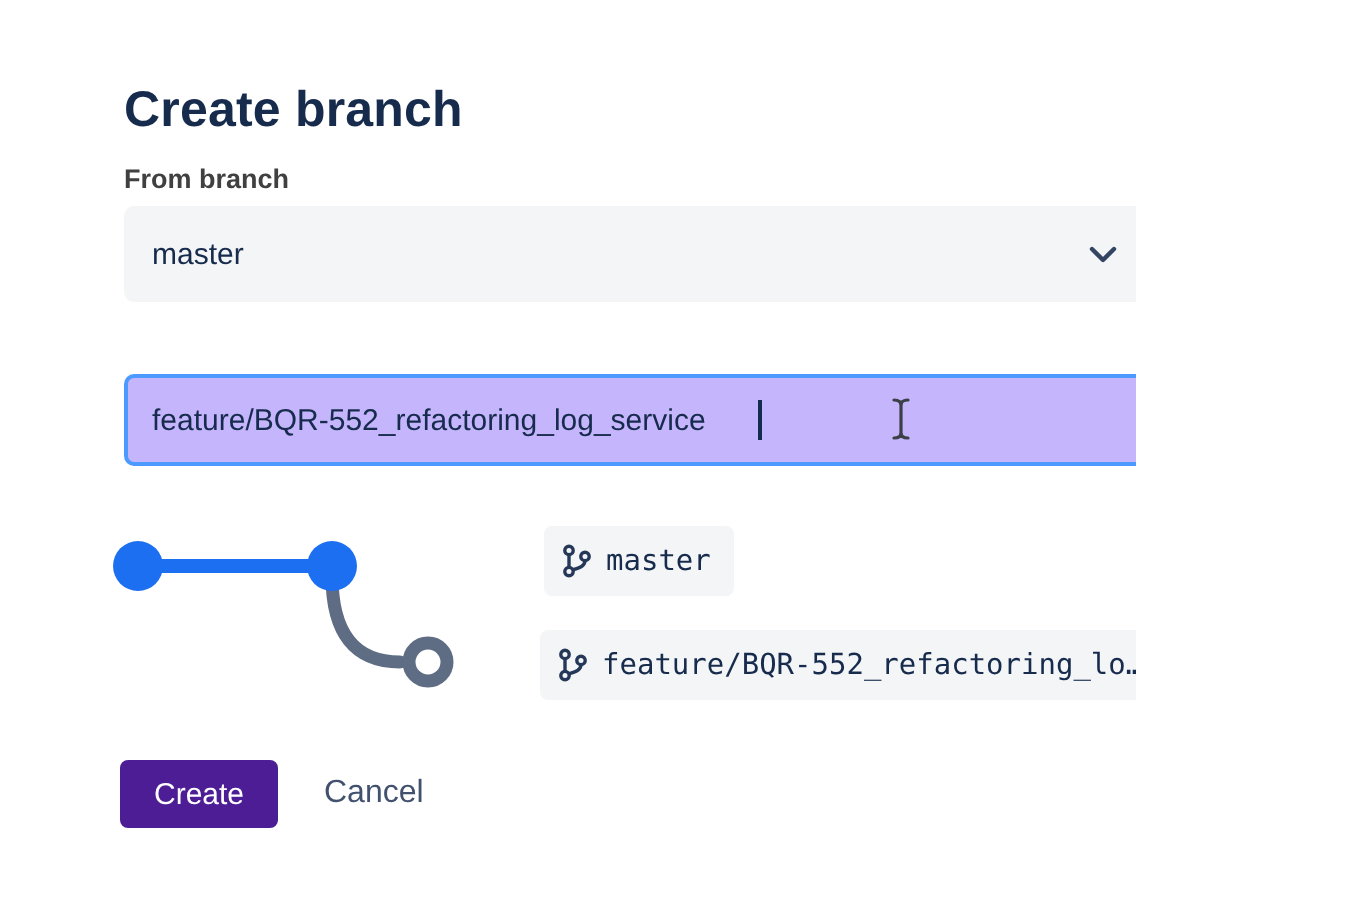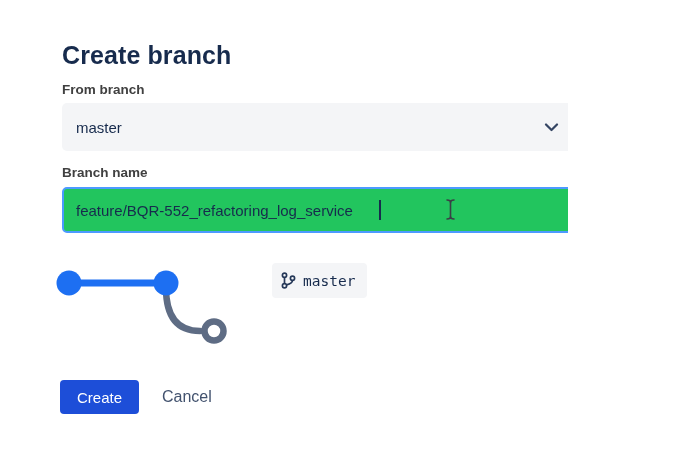--- a/index.html
+++ b/index.html
@@ -74,21 +74,21 @@
     top: 187px;
     width: 560px;
     height: 46px;
   }
   .branch-input {
     width: 100%;
     height: 100%;
     box-sizing: border-box;
     border: 2px solid #4C9AFF;
     border-radius: 5px;
-    background: #22c55e;
+    background: #c4b5fd;
     padding: 0 12px;
     font-family: "Liberation Sans", sans-serif;
     font-size: 15px;
     color: #172B4D;
     outline: none;
     caret-color: transparent;
   }
   .caret {
     position: absolute;
     left: 317px;
@@ -131,21 +131,21 @@
     white-space: nowrap;
   }
   .git-icon { display: flex; align-items: center; }
 
   .create-btn {
     position: absolute;
     left: 60px;
     top: 380px;
     height: 34px;
     padding: 4px 17px;
-    background: #1d4ed8;
+    background: #4c1d95;
     border: none;
     border-radius: 4px;
     color: #ffffff;
     font-family: "Liberation Sans", sans-serif;
     font-size: 15px;
     font-weight: 500;
     cursor: pointer;
   }
   .cancel-link {
     position: absolute;
@@ -174,21 +174,20 @@
       </svg>
     </span>
   </div>
 
   <div class="status-check">
     <svg width="16" height="13" viewBox="0 0 16 13">
       <polyline points="2,6.5 6,10.5 14,2" fill="none" stroke="#ffffff" stroke-width="3" stroke-linecap="round" stroke-linejoin="round"></polyline>
     </svg>
   </div>
 
-  <div class="field-label label-name">Branch name</div>
 
   <div class="input-wrap">
     <input class="branch-input" type="text" value="feature/BQR-552_refactoring_log_service" style="">
     <div class="caret"></div>
     <span class="ibeam">
       <svg width="11" height="23" viewBox="0 0 11 23">
         <g stroke="#3b3f46" stroke-width="1.6" fill="none" stroke-linecap="round">
           <path d="M2,2 C3.8,2 5.5,2.6 5.5,4.5 C5.5,2.6 7.2,2 9,2"></path>
           <line x1="5.5" y1="4.5" x2="5.5" y2="18.5"></line>
           <path d="M2,21 C3.8,21 5.5,20.4 5.5,18.5 C5.5,20.4 7.2,21 9,21"></path>
@@ -213,17 +212,31 @@
           <circle cx="3.5" cy="13.8" r="2.1"></circle>
           <circle cx="11.5" cy="6.2" r="2.1"></circle>
           <line x1="3.5" y1="5.3" x2="3.5" y2="11.7"></line>
           <path d="M11.5,8.3 C11.5,11.2 8.5,12.2 5.6,12.8"></path>
         </g>
       </svg>
     </span>
     <span class="chip-text">master</span>
   </div>
 
+  <div class="branch-chip chip-feature">
+    <span class="git-icon">
+      <svg width="15" height="17" viewBox="0 0 15 17">
+        <g stroke="#253858" stroke-width="1.7" fill="none">
+          <circle cx="3.5" cy="3.2" r="2.1"></circle>
+          <circle cx="3.5" cy="13.8" r="2.1"></circle>
+          <circle cx="11.5" cy="6.2" r="2.1"></circle>
+          <line x1="3.5" y1="5.3" x2="3.5" y2="11.7"></line>
+          <path d="M11.5,8.3 C11.5,11.2 8.5,12.2 5.6,12.8"></path>
+        </g>
+      </svg>
+    </span>
+    <span class="chip-text">feature/BQR-552_refactoring_lo…</span>
+  </div>
 
   <button class="create-btn">Create</button>
   <a class="cancel-link">Cancel</a>
 
 </div>
 
 </body></html>

